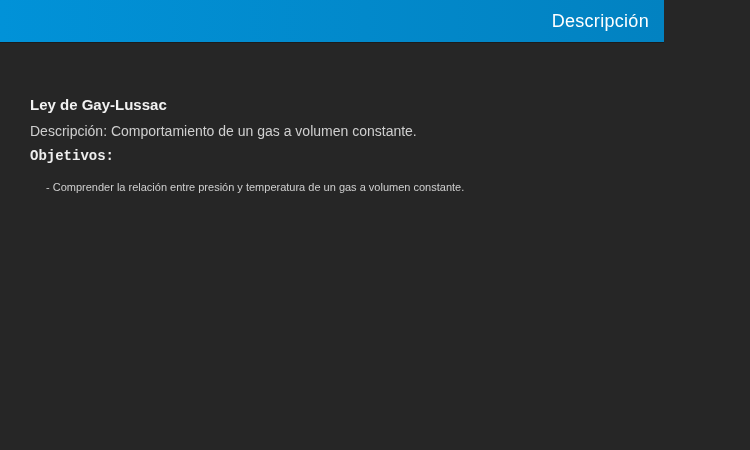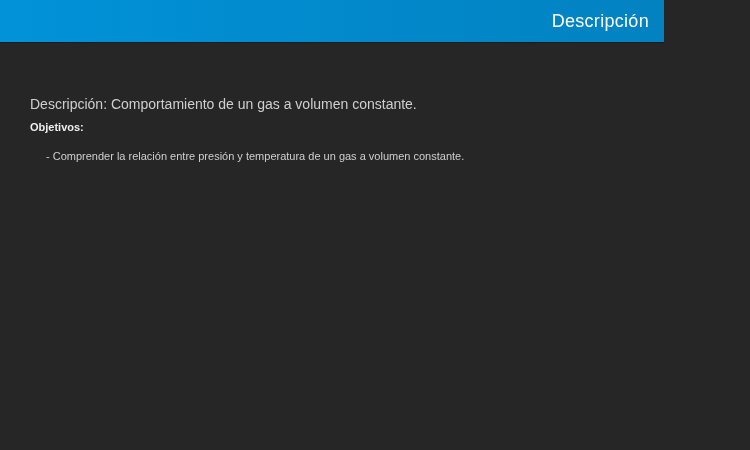--- a/index.html
+++ b/index.html
@@ -50,41 +50,43 @@
   }
   .exp-desc {
     margin: 0 0 7px 0;
     color: #cfcfcf;
     font-size: 14px;
     line-height: 1.25;
   }
   .objectives-label {
     margin: 0 0 7px 0;
     color: #eeeeee;
-    font-size: 11px;
+    font-size: 14px;
     font-weight: 700;
     line-height: 1.25;
+    font-family: Liberation Mono, monospace;
   }
   .objective {
     margin: 16px;
     color: #cfcfcf;
     font-size: 11px;
     line-height: 1.25;
   }
 </style>
 </head>
 <body>
 
 <div class="app">
 
   <header class="topbar">
     <h1 class="topbar-title">Descripción</h1>
   </header>
 
   <main class="content">
+    <h2 class="exp-title">Ley de Gay-Lussac</h2>
 
     <p class="exp-desc">Descripción: Comportamiento de un gas a volumen constante.</p>
 
     <p class="objectives-label">Objetivos:</p>
 
     <p class="objective">- Comprender la relación entre presión y temperatura de un gas a volumen constante.</p>
   </main>
 
 </div>
 

